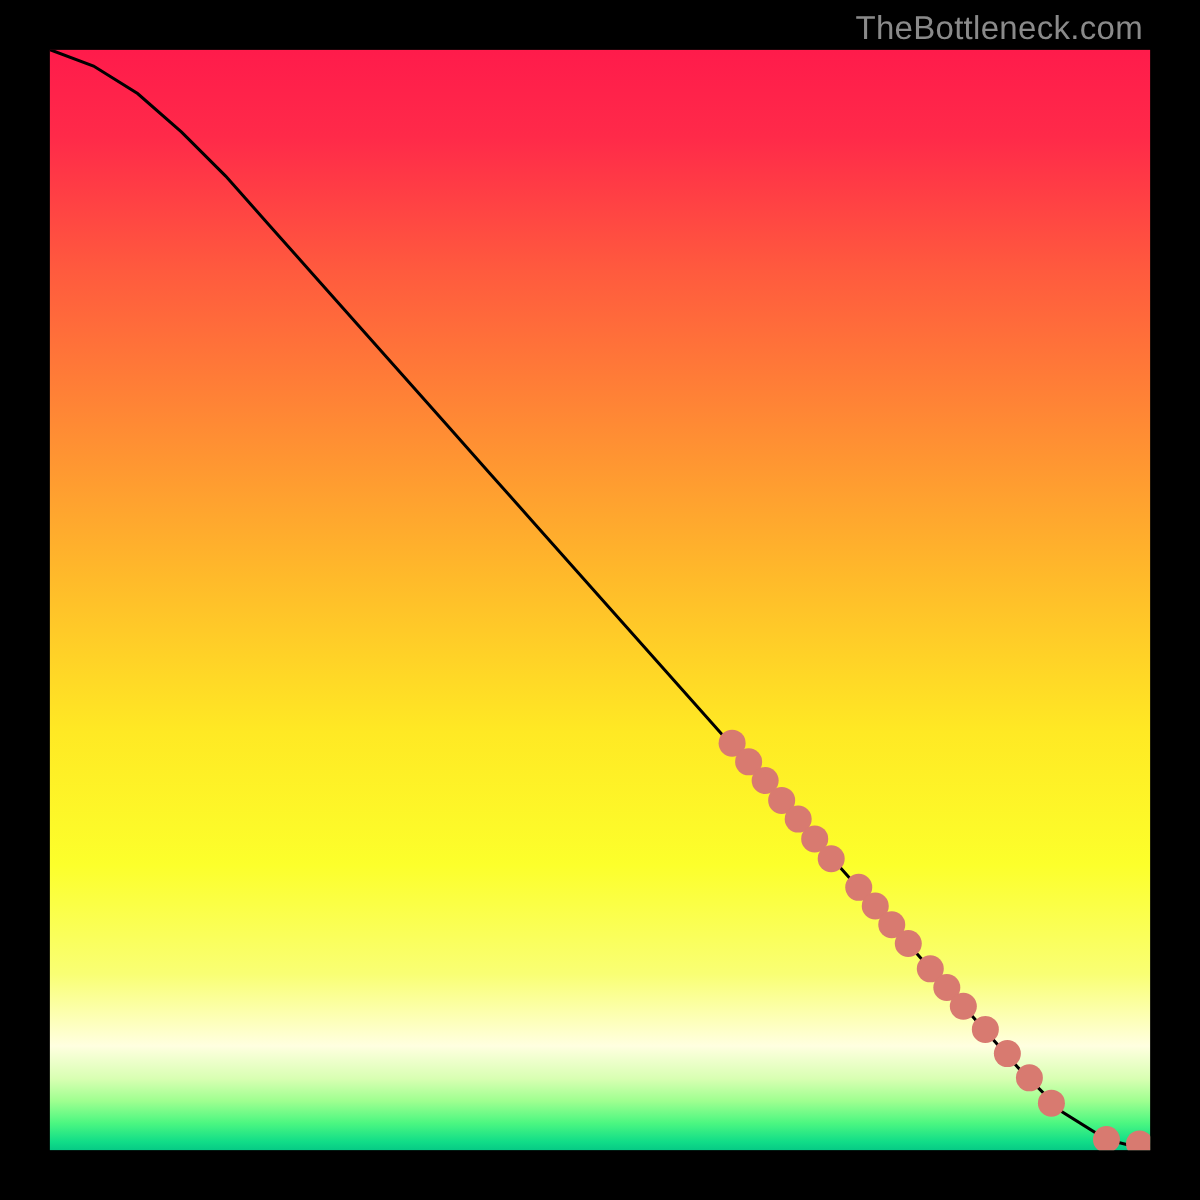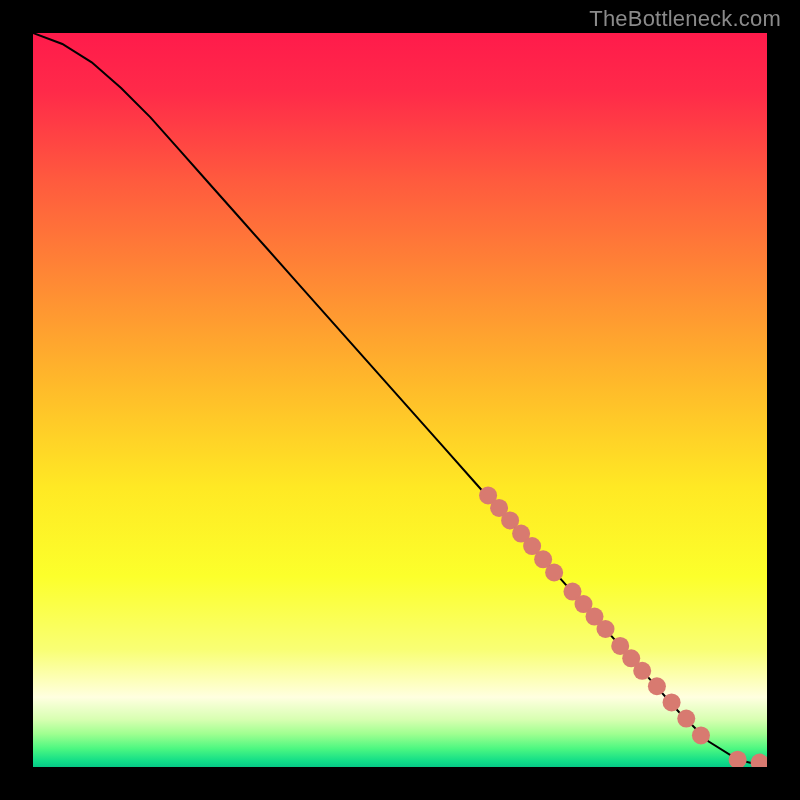--- a/index.html
+++ b/index.html
@@ -23,21 +23,21 @@
     position: absolute;
     left: 33px;
     top: 33px;
     width: 734px;
     height: 734px;
     overflow: hidden;
   }
   .watermark {
     position: absolute;
     top: 6px;
-    right: 19px;
+    right: 38px;
     color: #8a8a8a;
     font-size: 22px;
     font-weight: 500;
     letter-spacing: 0.2px;
   }
 </style>
 </head>
 <body>
 
 <div class="frame">

